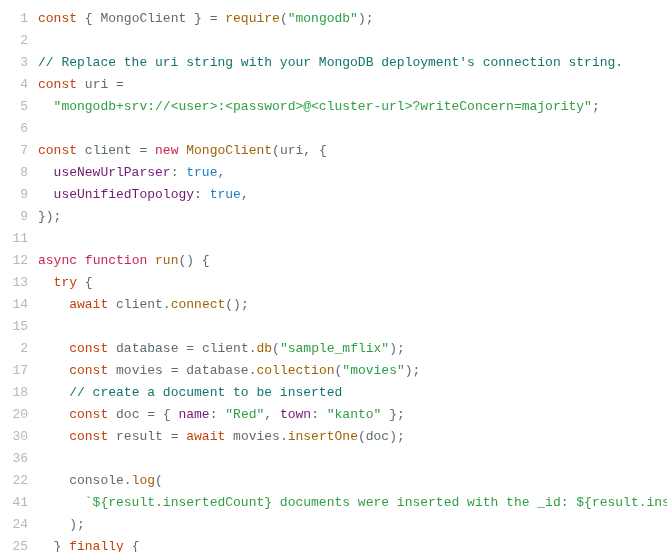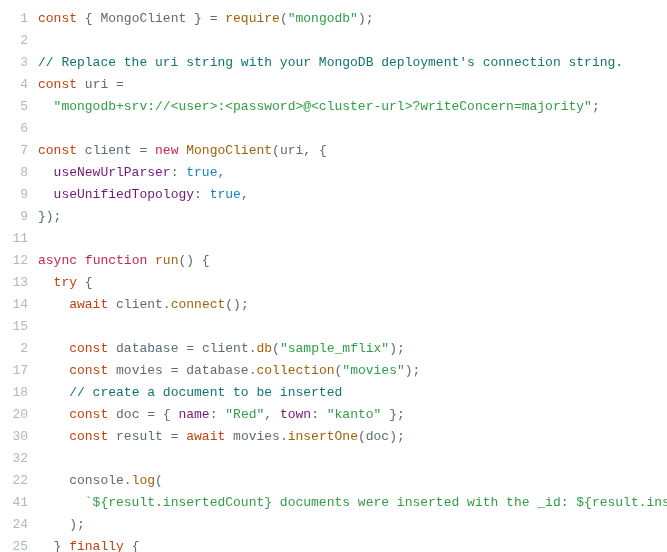--- a/index.html
+++ b/index.html
@@ -57,20 +57,20 @@
       <div class="ln">11</div>
       <div class="ln">12</div>
       <div class="ln">13</div>
       <div class="ln">14</div>
       <div class="ln">15</div>
       <div class="ln">2</div>
       <div class="ln">17</div>
       <div class="ln">18</div>
       <div class="ln">20</div>
       <div class="ln">30</div>
-      <div class="ln">32</div>
+      <div class="ln">36</div>
       <div class="ln">22</div>
       <div class="ln">41</div>
       <div class="ln">24</div>
       <div class="ln">25</div>
     </div>
   <div class="code"><div class="line"><span class="kw">const</span><span class="p"> { </span><span class="id">MongoClient</span><span class="p"> } = </span><span class="fn">require</span><span class="p">(</span><span class="str">"mongodb"</span><span class="p">);</span></div><div class="line"></div><div class="line"><span class="comm">// Replace the uri string with your MongoDB deployment's connection string.</span></div><div class="line"><span class="kw">const</span><span class="p"> </span><span class="id">uri</span><span class="p"> =</span></div><div class="line"><span class="p">  </span><span class="str">"mongodb+srv://&lt;user&gt;:&lt;password&gt;@&lt;cluster-url&gt;?writeConcern=majority"</span><span class="p">;</span></div><div class="line"></div><div class="line"><span class="kw">const</span><span class="p"> </span><span class="id">client</span><span class="p"> = </span><span class="kw2">new</span><span class="p"> </span><span class="fn">MongoClient</span><span class="p">(</span><span class="id">uri</span><span class="p">, {</span></div><div class="line"><span class="p">  </span><span class="prop">useNewUrlParser</span><span class="p">: </span><span class="bool">true</span><span class="p">,</span></div><div class="line"><span class="p">  </span><span class="prop">useUnifiedTopology</span><span class="p">: </span><span class="bool">true</span><span class="p">,</span></div><div class="line"><span class="p">});</span></div><div class="line"></div><div class="line"><span class="kw2">async</span><span class="p"> </span><span class="kw2">function</span><span class="p"> </span><span class="fn">run</span><span class="p">() {</span></div><div class="line"><span class="p">  </span><span class="kw">try</span><span class="p"> {</span></div><div class="line"><span class="p">    </span><span class="kw">await</span><span class="p"> </span><span class="id">client</span><span class="p">.</span><span class="fn">connect</span><span class="p">();</span></div><div class="line"></div><div class="line"><span class="p">    </span><span class="kw">const</span><span class="p"> </span><span class="id">database</span><span class="p"> = </span><span class="id">client</span><span class="p">.</span><span class="fn">db</span><span class="p">(</span><span class="str">"sample_mflix"</span><span class="p">);</span></div><div class="line"><span class="p">    </span><span class="kw">const</span><span class="p"> </span><span class="id">movies</span><span class="p"> = </span><span class="id">database</span><span class="p">.</span><span class="fn">collection</span><span class="p">(</span><span class="str">"movies"</span><span class="p">);</span></div><div class="line"><span class="p">    </span><span class="comm">// create a document to be inserted</span></div><div class="line"><span class="p">    </span><span class="kw">const</span><span class="p"> </span><span class="id">doc</span><span class="p"> = { </span><span class="prop">name</span><span class="p">: </span><span class="str">"Red"</span><span class="p">, </span><span class="prop">town</span><span class="p">: </span><span class="str">"kanto"</span><span class="p"> };</span></div><div class="line"><span class="p">    </span><span class="kw">const</span><span class="p"> </span><span class="id">result</span><span class="p"> = </span><span class="kw">await</span><span class="p"> </span><span class="id">movies</span><span class="p">.</span><span class="fn">insertOne</span><span class="p">(</span><span class="id">doc</span><span class="p">);</span></div><div class="line"></div><div class="line"><span class="p">    </span><span class="id">console</span><span class="p">.</span><span class="fn">log</span><span class="p">(</span></div><div class="line"><span class="p">      </span><span class="str">`${result.insertedCount} documents were inserted with the _id: ${result.insertedId}</span></div><div class="line"><span class="p">    );</span></div><div class="line"><span class="p">  } </span><span class="kw">finally</span><span class="p"> {</span></div></div>
 </div>
 
 </body></html>

